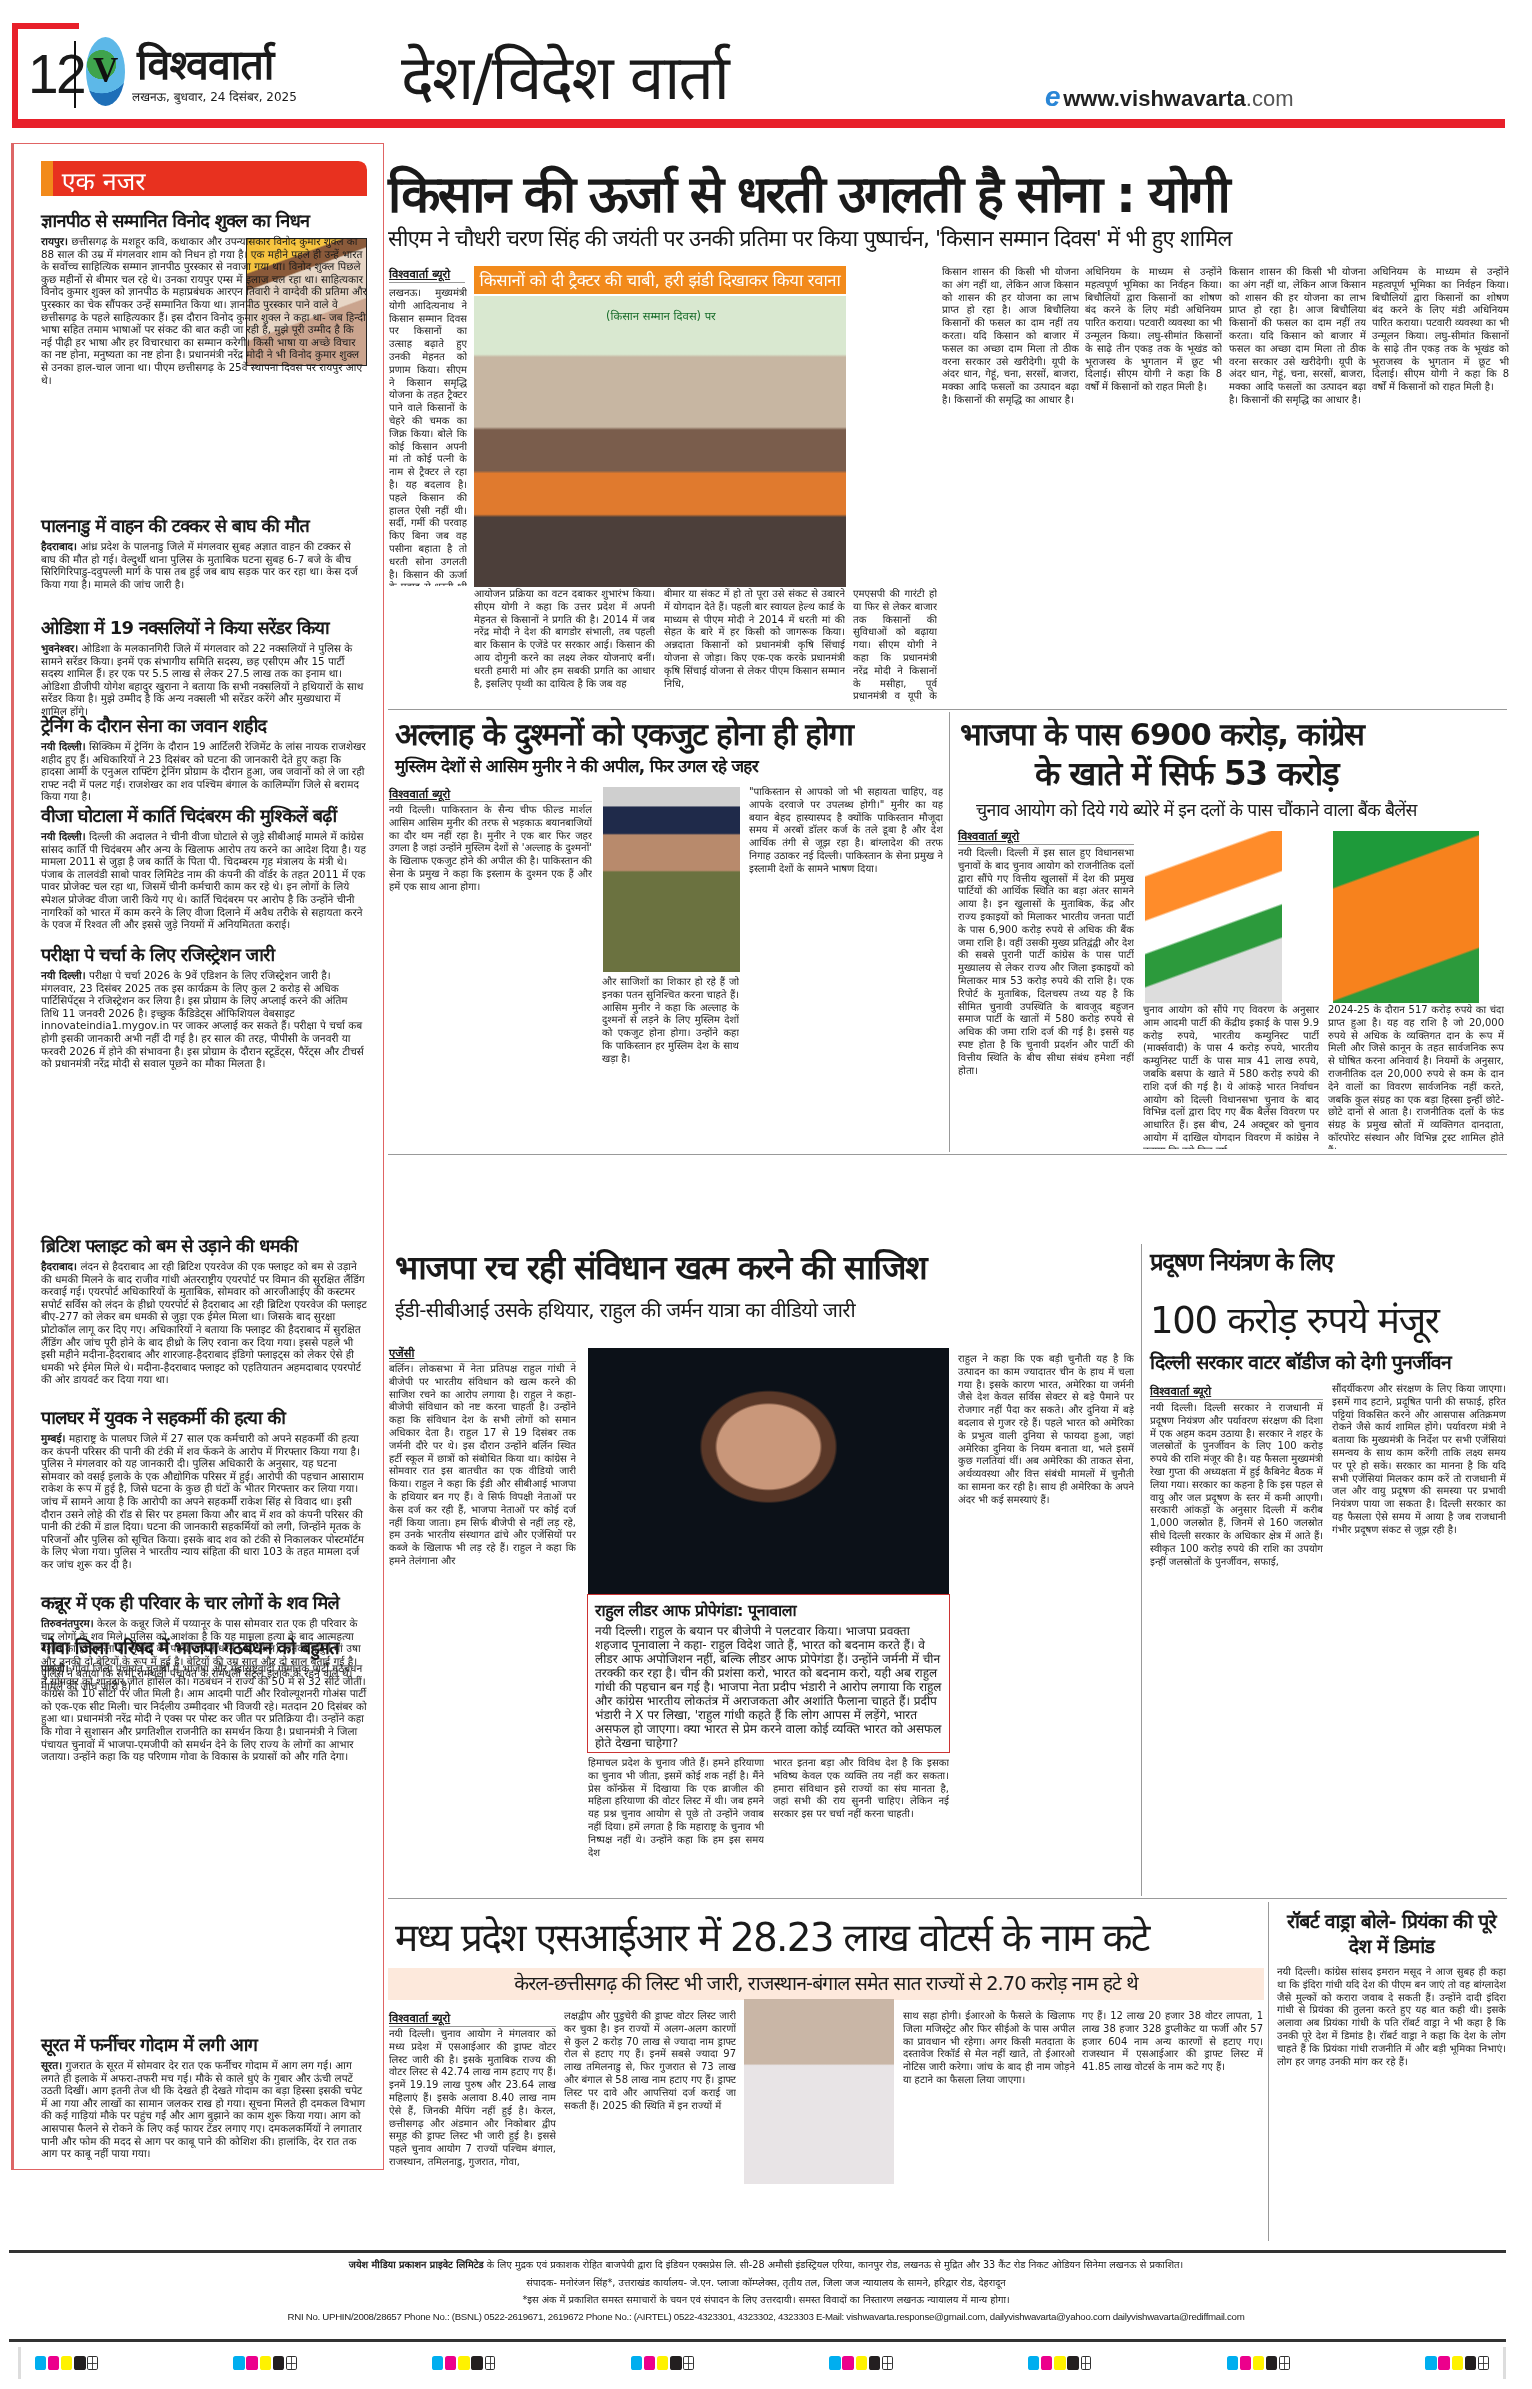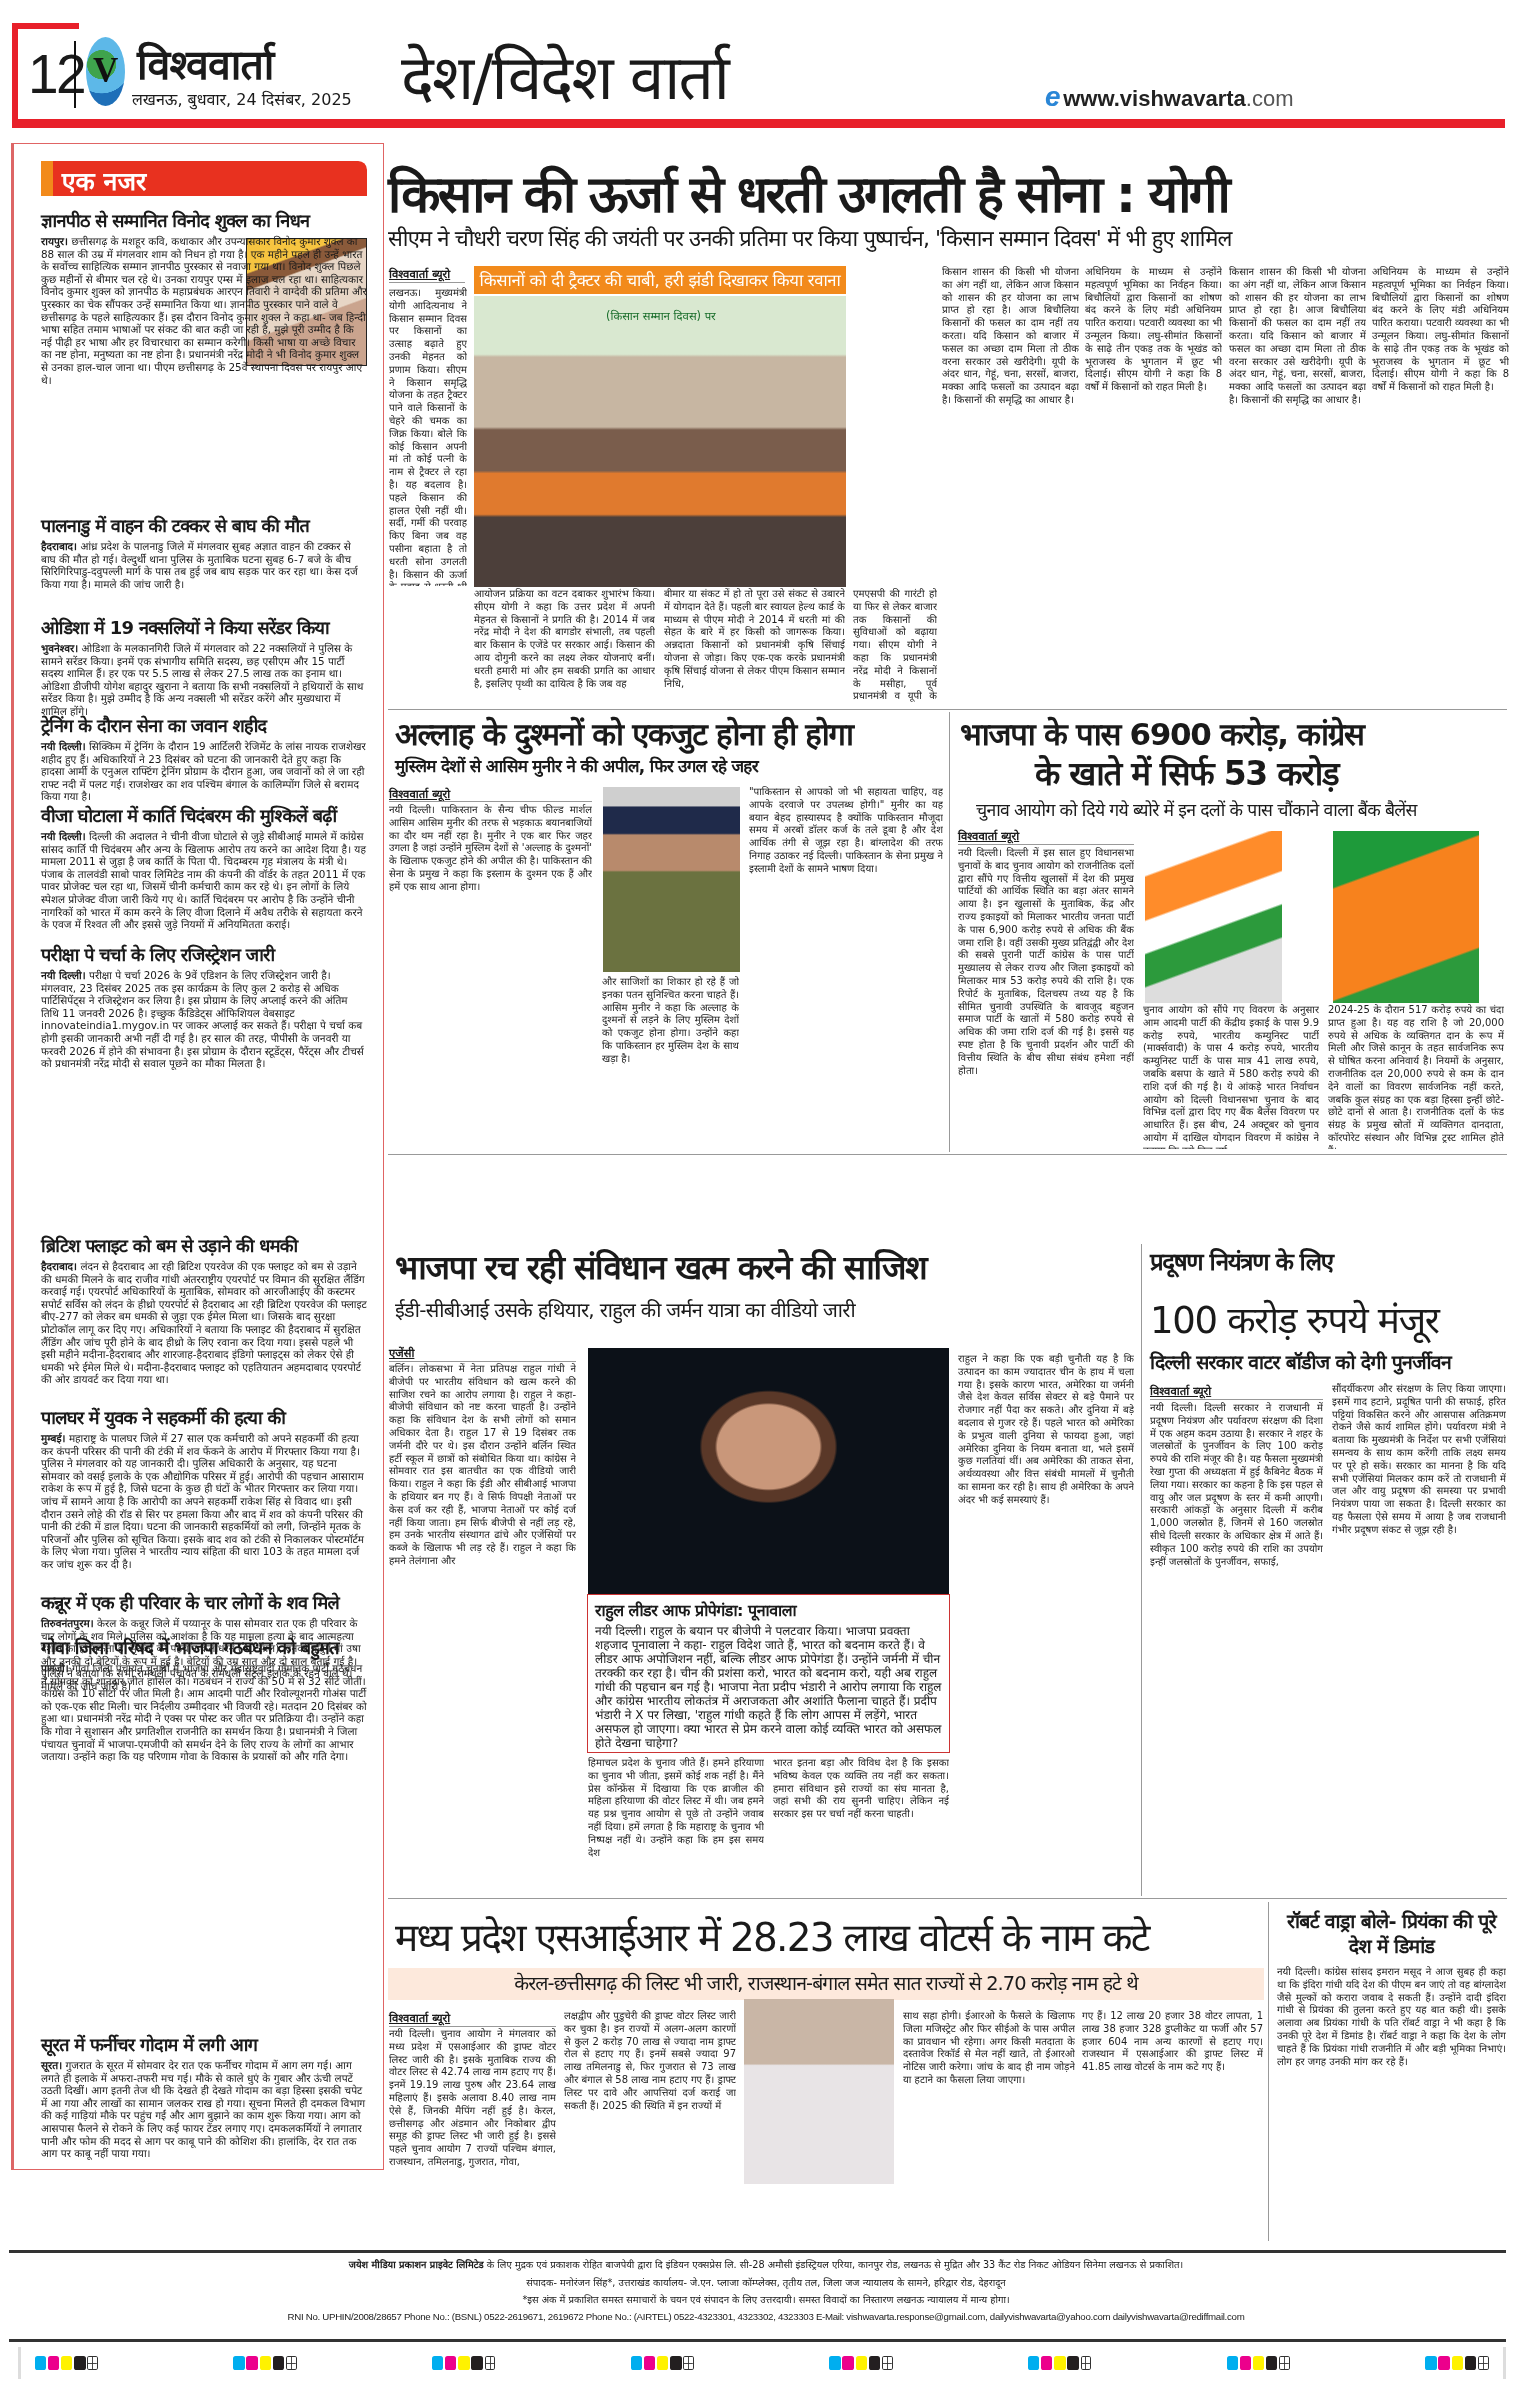--- a/index.html
+++ b/index.html
@@ -5,28 +5,28 @@
 *{box-sizing:border-box;margin:0;padding:0}
 body{width:1532px;height:2389px;background:#fff;font-family:"DejaVu Sans",sans-serif;color:#1a1a1a;position:relative;overflow:hidden}
 .abs{position:absolute}
 
 .mast-box{left:12.3px;top:23px;width:67px;height:104px;border-left:6.2px solid #e8202a;border-top:6.2px solid #e8202a}
 .page-num{left:28px;top:42px;font-family:"Liberation Sans",sans-serif;font-size:55px;font-weight:400;letter-spacing:-2.6px}
 .vsep{left:74px;top:41px;width:1.8px;height:67px;background:#111}
 .logo{left:86px;top:37px;width:39px;height:69px;border-radius:50%;background:radial-gradient(circle at 40% 40%,#3fa34d 0 30%,#5db8e8 31% 60%,#1e6fb8 61%);}
 .logo span{position:absolute;left:7px;top:14px;font-size:35px;font-weight:bold;color:#111;font-family:"Liberation Serif",serif}
 .brand{left:137px;top:35px;font-size:41px;font-weight:bold;letter-spacing:-0.9px}
-.dateline{left:132px;top:88px;font-size:16px}
+.dateline{left:132px;top:88px;font-size:12px}
 .section-title{left:401px;top:33px;font-size:62px;font-weight:400;letter-spacing:-1.8px}
 .site{left:1045px;top:81px;font-family:"Liberation Sans",sans-serif;font-size:22px;font-weight:bold;color:#222}
 .site .tld{color:#555;font-weight:normal}
 .site .e{color:#2a86d6;font-style:italic;font-size:28px;margin-right:2.6px}
 .red-rule{left:12.3px;top:119px;width:1493px;height:8.8px;background:#e8202a}
 .leftcol2{left:14px;top:143px;width:370px;height:2027px;border:0.9px solid #e06464;border-left:none}
-.ek-najar{left:41px;top:161px;width:326px;height:35px;background:#e8311f;border-left:12.3px solid #f28a1b;border-radius:0 8.8px 0 0;color:#fff;font-size:25px;font-weight:bold;padding:1.8px 8.8px}
+.ek-najar{left:41px;top:161px;width:326px;height:35px;background:#e8311f;border-left:12.3px solid #f28a1b;border-radius:0 8.8px 0 0;color:#fff;font-size:25px;font-weight:normal;padding:1.8px 8.8px}
 .lstory{position:absolute;left:41px;width:326px}
 .lstory h3{font-size:18px;font-weight:bold;letter-spacing:-0.7px;line-height:1.2;white-space:nowrap}
 .lstory p{font-size:10.4px;line-height:12.6px;margin-top:3.5px;text-align:left}
 .lstory p b{font-weight:bold}
 .photo-vinod{left:246px;top:238px;width:121px;height:128px;background:linear-gradient(160deg,#f6c440 0 20%,#8a5a3a 21% 30%,#e7d6c6 31% 60%,#caa48e 61%);border:0.9px solid #222}
 
 .h1{left:388px;top:157px;font-size:51px;font-weight:bold;letter-spacing:-2.6px;white-space:nowrap}
 .h1sub{left:388px;top:222px;font-size:22px;letter-spacing:-0.9px;white-space:nowrap}
 .byline{font-size:11.4px;font-weight:bold;text-decoration:underline}
 .col-text{font-size:10px;line-height:12.8px;text-align:justify;color:#222;overflow:hidden}

